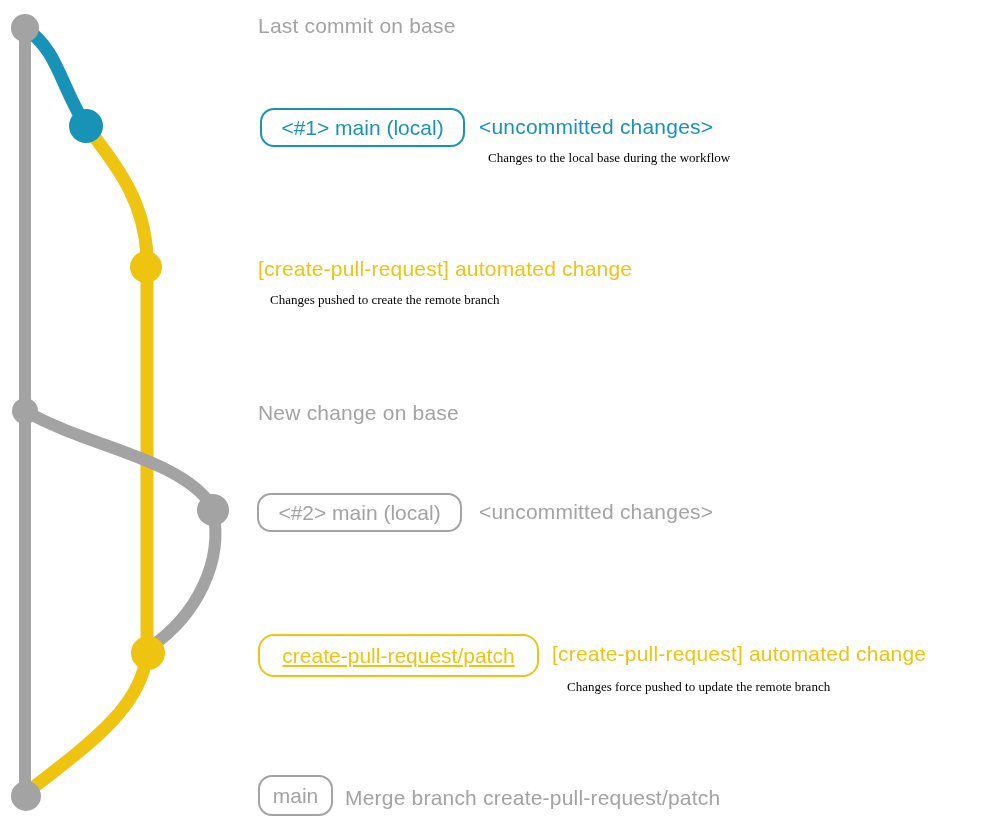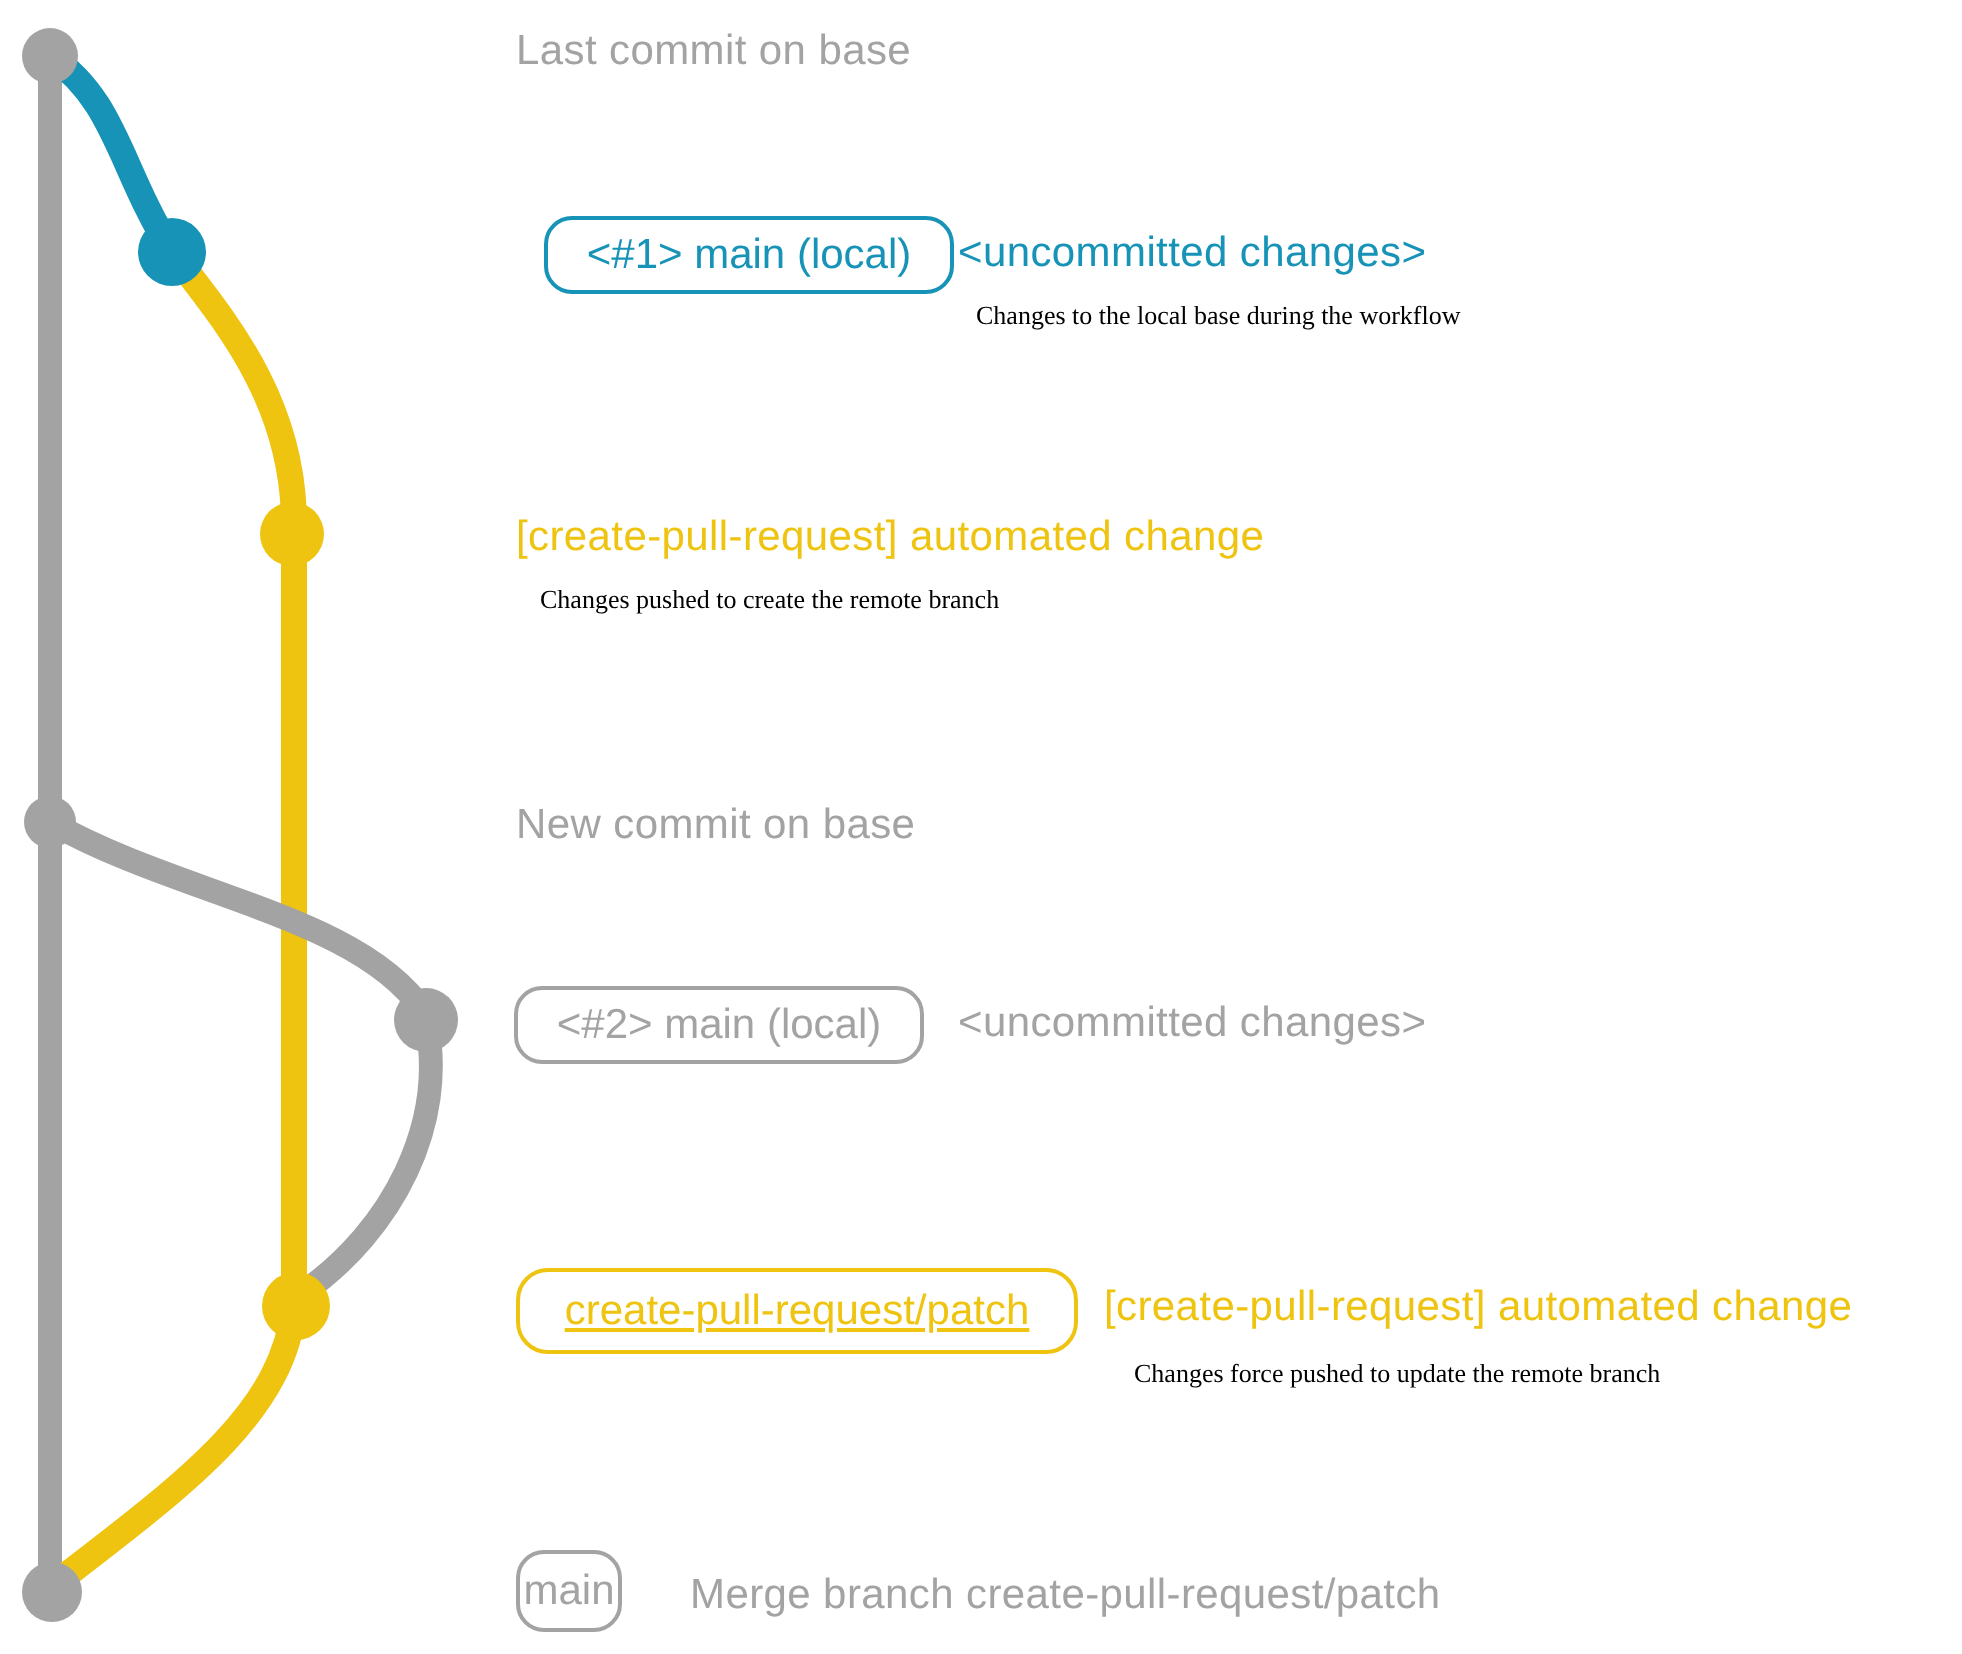--- a/index.html
+++ b/index.html
@@ -85,40 +85,40 @@
     <circle cx="86" cy="126" r="17" class="f-blue"></circle>
     <circle cx="146" cy="267" r="16" class="f-yellow"></circle>
     <circle cx="25" cy="411" r="13" class="f-gray"></circle>
     <circle cx="213" cy="510" r="16" class="f-gray"></circle>
     <circle cx="148" cy="653" r="17" class="f-yellow"></circle>
     <circle cx="26" cy="796" r="15" class="f-gray"></circle>
   </svg>
 
   <div class="abs sans-label t-gray" style="left:258px; top:13px;">Last commit on base</div>
 
-  <div class="badge badge-blue" style="left:272px; top:108px; width:205px; height:39px;">
+  <div class="badge badge-blue" style="left:260px; top:108px; width:205px; height:39px;">
     <span>&lt;#1&gt; main (local)</span>
   </div>
   <div class="abs sans-label t-blue" style="left:479px; top:114px;">&lt;uncommitted changes&gt;</div>
   <div class="note" style="left:488px; top:146px;">Changes to the local base during the workflow</div>
 
   <div class="abs sans-label t-yellow" style="left:258px; top:256px;">[create-pull-request] automated change</div>
   <div class="note" style="left:270px; top:288px;text-align:center;">Changes pushed to create the remote branch</div>
 
-  <div class="abs sans-label t-gray" style="left:258px; top:400px;">New commit on base</div>
+  <div class="abs sans-label t-gray" style="left:258px; top:400px;">New change on base</div>
 
   <div class="badge badge-gray" style="left:257px; top:493px; width:205px; height:39px;">
     <span>&lt;#2&gt; main (local)</span>
   </div>
   <div class="abs sans-label t-gray" style="left:479px; top:499px;">&lt;uncommitted changes&gt;</div>
 
   <div class="badge badge-yellow" style="left:258px; top:634px; width:281px; height:43px; border-radius:16px;">
     <span>create-pull-request/patch</span>
   </div>
   <div class="abs sans-label t-yellow" style="left:552px; top:641px;">[create-pull-request] automated change</div>
   <div class="note" style="left:567px; top:675px;">Changes force pushed to update the remote branch</div>
 
-  <div class="badge badge-gray" style="left:258px; top:775px; width:53px; height:41px;">
+  <div class="badge badge-gray" style="left:258px; top:775px; width:75px; height:41px;">
     <span>main</span>
   </div>
   <div class="abs sans-label t-gray" style="left:345px; top:785px;">Merge branch create-pull-request/patch</div>
 
 </div>
 
 </body></html>

